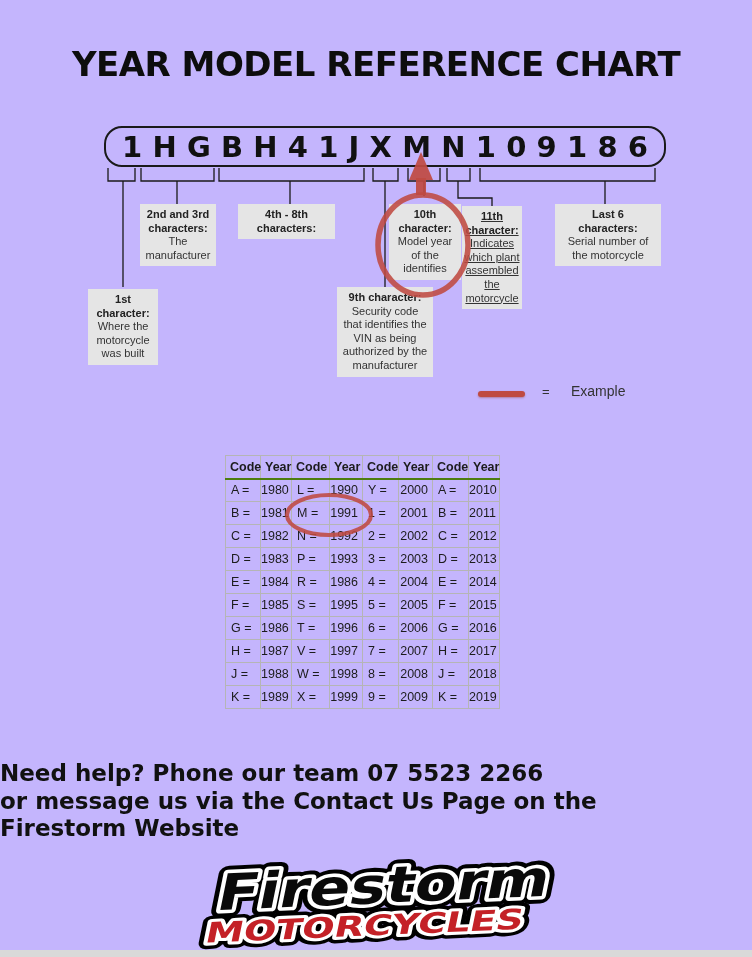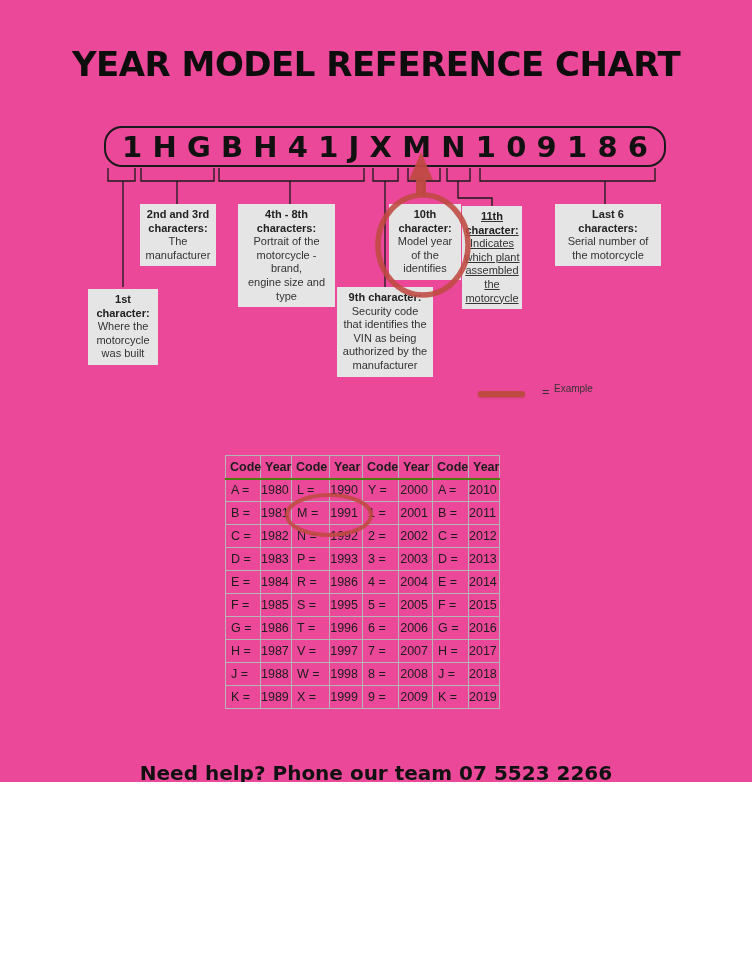--- a/index.html
+++ b/index.html
@@ -1,18 +1,18 @@
 <!DOCTYPE html>
 <html><head>
 <meta charset="utf-8">
 <style>
   * { margin:0; padding:0; box-sizing:border-box; }
   body { background:#fff; }
   .page {
-    position:relative; width:752px; height:782px; background:#ec4899;
+    position:relative; width:752px; height:957px; background:#c4b5fd;
     font-family:"Liberation Sans", sans-serif; overflow:hidden;
     --hl-red:#bf4a41; --logo-red:#c42127; --callout-bg:#e5e5e5;
   }
   .page-title {
     position:absolute; top:44px; left:0; width:100%; text-align:center;
     font-family:"DejaVu Sans", sans-serif;
     font-size:34px; font-weight:bold; letter-spacing:-0.5px; color:#0d0d0d;
   }
   .vin-plate {
     position:absolute; left:104px; top:126px; width:562px; height:41px;
@@ -32,38 +32,38 @@
   .callout-heading { font-weight:bold; color:#222; white-space:pre-line; display:block; }
   .callout-body { white-space:pre-line; display:block; }
   .source-note {
     position:absolute; left:93px; top:388px; font-size:12px; color:#3d3d3d; white-space:pre;
   }
   .legend-line {
     position:absolute; left:478px; top:391px; width:47px; height:6px;
     border-radius:3px; background:var(--hl-red); box-shadow:0 1px 2px rgba(150,60,50,.45);
   }
   .legend-equals { position:absolute; left:542px; top:384px; font-size:13px; color:#333; }
-  .legend-label { position:absolute; left:554px; top:383px; font-size:10px; color:#333; }
+  .legend-label { position:absolute; left:571px; top:383px; font-size:14px; color:#333; }
   table.year-codes {
     position:absolute; left:225px; top:455px; width:274px;
     border-collapse:collapse; table-layout:fixed;
     font-size:12.5px; color:#1c1c1c; z-index:1;
   }
   table.year-codes th, table.year-codes td { border:1px solid #b5b5b5; }
   table.year-codes th {
     height:23px; font-weight:bold; text-align:left; padding-left:4px;
     border-bottom:2px solid #4d7c0f;
   }
   table.year-codes td { height:23px; }
   td.code-cell { text-align:left; padding-left:5px; }
   td.year-cell { text-align:right; padding-right:4px;border-radius:6px; }
   .help-text {
-    position:absolute; left:0; top:760px; width:100%; text-align:center;
+    position:absolute; left:0; top:760px; width:100%; 
     font-family:"DejaVu Sans", sans-serif;
-    font-size:20px; font-weight:bold; line-height:27.5px; color:#111;
+    font-size:23px; font-weight:bold; line-height:27.5px; color:#111;
     white-space:pre-line;
   }
   .logo-svg { position:absolute; left:175px; top:853px; width:410px; height:100px; z-index:1; }
   .logo-text { font-family:"DejaVu Sans", sans-serif; font-weight:bold; }
   .fs-l1 { fill:#000; stroke:#000; stroke-width:15; stroke-linejoin:round; }
   .fs-l2 { fill:none; stroke:#fff; stroke-width:7; stroke-linejoin:round; }
   .fs-l3 { fill:#0a0a0a; }
   .mc-l1 { fill:#000; stroke:#000; stroke-width:13; stroke-linejoin:round; }
   .mc-l2 { fill:none; stroke:#fff; stroke-width:6; stroke-linejoin:round; }
   .mc-l3 { fill:var(--logo-red); }
@@ -105,23 +105,20 @@
   </div>
   <div class="callout" style="left:140px; top:204px; width:76px;">
     <span class="callout-heading">2nd and 3rd
 characters:</span>
     <span class="callout-body">The
 manufacturer</span>
   </div>
   <div class="callout" style="left:238px; top:204px; width:97px;">
     <span class="callout-heading">4th - 8th
 characters:</span>
-    <span class="callout-body">Portrait of the
-motorcycle - brand,
-engine size and type</span>
   </div>
   <div class="callout" style="left:337px; top:287px; width:96px;">
     <span class="callout-heading">9th character:</span>
     <span class="callout-body">Security code
 that identifies the
 VIN as being
 authorized by the
 manufacturer</span>
   </div>
   <div class="callout" style="left:389px; top:204px; width:72px;">

